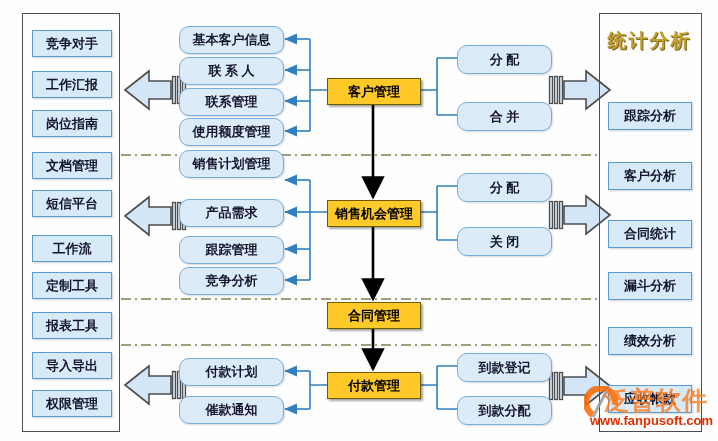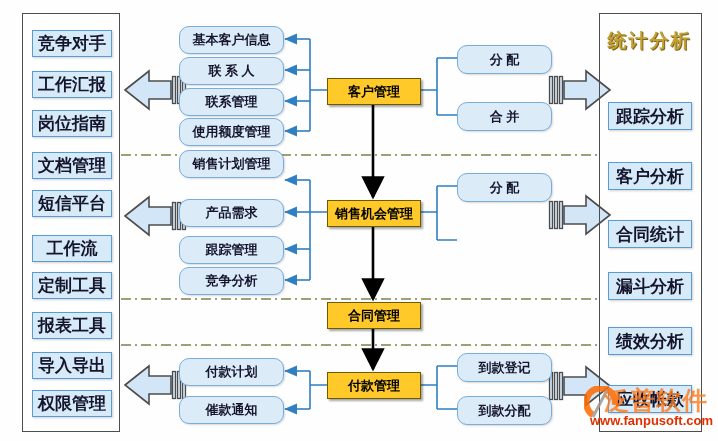--- a/index.html
+++ b/index.html
@@ -9,21 +9,21 @@
   }
   svg.layer{position:absolute;left:0;top:0;}
   
   .panel{position:absolute;top:13px;height:417px;border:1.5px solid #4d4d4d;background:transparent;}
   .panel-left{left:22px;width:96px;}
   .panel-right{left:599px;width:101px;}
   
   .lp,.rp{
     position:absolute;display:flex;align-items:center;justify-content:center;
     background:#d6eaf8;border:1px solid #5b9bd5;color:#15152e;
-    font-weight:bold;font-size:17px;box-shadow:1px 1px 2px rgba(0,0,0,.18);
+    font-weight:bold;font-size:13px;box-shadow:1px 1px 2px rgba(0,0,0,.18);
     white-space:nowrap;
     text-align:center;
   }
   .lp{left:32px;width:78px;height:25px;}
   .rp{left:608px;width:82px;height:26px;}
   
   .mbox,.sbox{
     position:absolute;display:flex;align-items:center;justify-content:center;
     background:#dcebf8;border:1.5px solid #78aede;border-radius:10px;
     color:#15152e;font-weight:bold;font-size:13px;white-space:nowrap;
@@ -155,20 +155,21 @@
   <div class="mbox" style="top:199px">产品需求</div>
   <div class="mbox" style="top:236px">跟踪管理</div>
   <div class="mbox" style="top:267px">竞争分析</div>
 
   <div class="mbox" style="top:358px">付款计划</div>
   <div class="mbox" style="top:396px">催款通知</div>
 
   <div class="sbox" style="top:45px">分  配</div>
   <div class="sbox" style="top:102px">合  并</div>
   <div class="sbox" style="top:173px">分  配</div>
+  <div class="sbox" style="top:227px">关  闭</div>
   <div class="sbox" style="top:353px">到款登记</div>
   <div class="sbox" style="top:396px">到款分配</div>
 
   <div class="cbox" style="top:78px">客户管理</div>
   <div class="cbox" style="top:200px">销售机会管理</div>
   <div class="cbox" style="top:302px">合同管理</div>
   <div class="cbox" style="top:372px">付款管理</div>
 
   <div class="stats-title">统计分析</div>
   <div class="rp" style="top:102px">跟踪分析</div>

